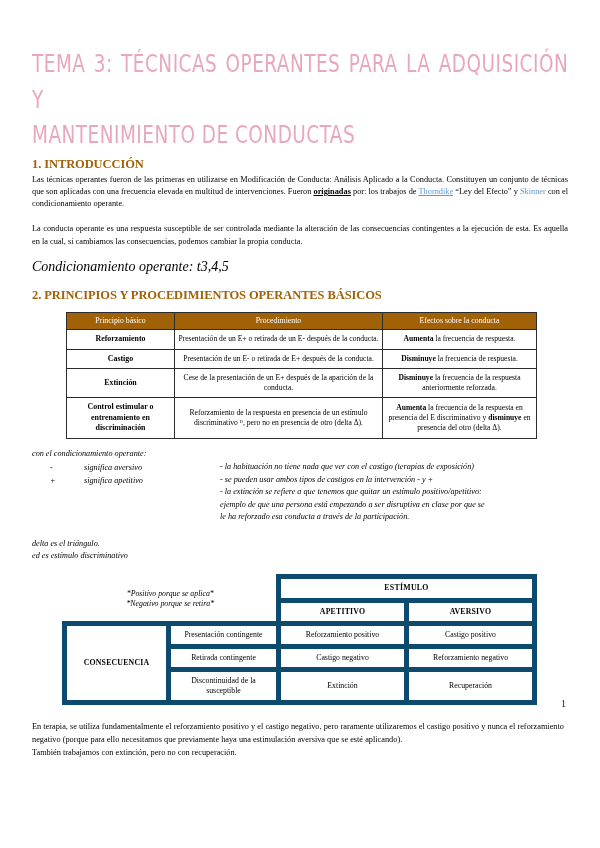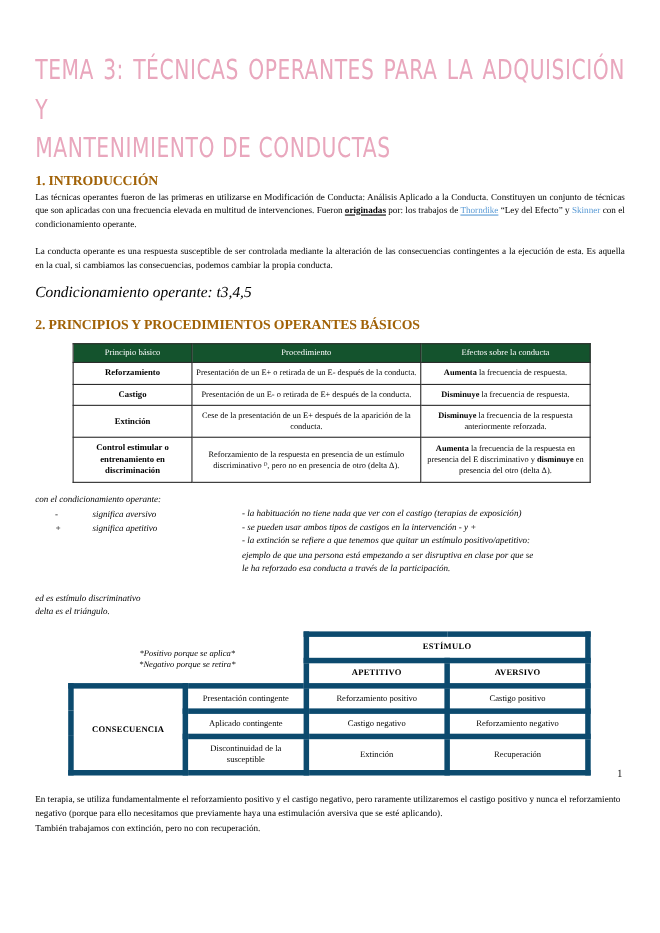--- a/index.html
+++ b/index.html
@@ -96,21 +96,21 @@
   }
   table.t1 th, table.t1 td {
     border: 1px solid #2c2c2c;
     padding: 4px 3px;
     text-align: center;
     vertical-align: middle;
     font-size: 7.6px;
     line-height: 1.33;
   }
   table.t1 thead th {
-    background: #14532d;
+    background: #a16207;
     color: #ffffff;
     font-weight: normal;
     font-size: 7.8px;
     padding: 3px 2px;
   }
   table.t1 td.c1 {
     font-weight: bold;
     font-size: 7.9px;
   }
   table.t1 td.c3 b { font-weight: bold; }
@@ -307,22 +307,22 @@
         <div>- la habituación no tiene nada que ver con el castigo (terapias de exposición)</div>
         <div>- se pueden usar ambos tipos de castigos en la intervención - y +</div>
         <div>- la extinción se refiere a que tenemos que quitar un estímulo positivo/apetitivo:</div>
         <div>ejemplo de que una persona está empezando a ser disruptiva en clase por que se</div>
         <div>le ha reforzado esa conducta a través de la participación.</div>
       </div>
     </div>
   </div>
 
   <div class="delta-lines">
+    <div>delta es el triángulo.</div>
     <div>ed es estímulo discriminativo</div>
-    <div>delta es el triángulo.</div>
   </div>
 
   <div class="tbl2-wrap">
     <table class="t2">
       <colgroup>
         <col class="w2a">
           <col class="w2b">
           <col class="w2c">
           <col class="w2d">
       </colgroup>
@@ -338,21 +338,21 @@
           <td class="t2-sub">APETITIVO</td>
           <td class="t2-sub">AVERSIVO</td>
         </tr>
         <tr>
           <td class="t2-conseq" rowspan="3">CONSECUENCIA</td>
           <td>Presentación contingente</td>
           <td>Reforzamiento positivo</td>
           <td>Castigo positivo</td>
         </tr>
         <tr>
-          <td>Aplicado contingente</td>
+          <td>Retirada contingente</td>
           <td>Castigo negativo</td>
           <td>Reforzamiento negativo</td>
         </tr>
         <tr>
           <td>Discontinuidad de la susceptible</td>
           <td>Extinción</td>
           <td>Recuperación</td>
         </tr>
       </tbody>
     </table>

